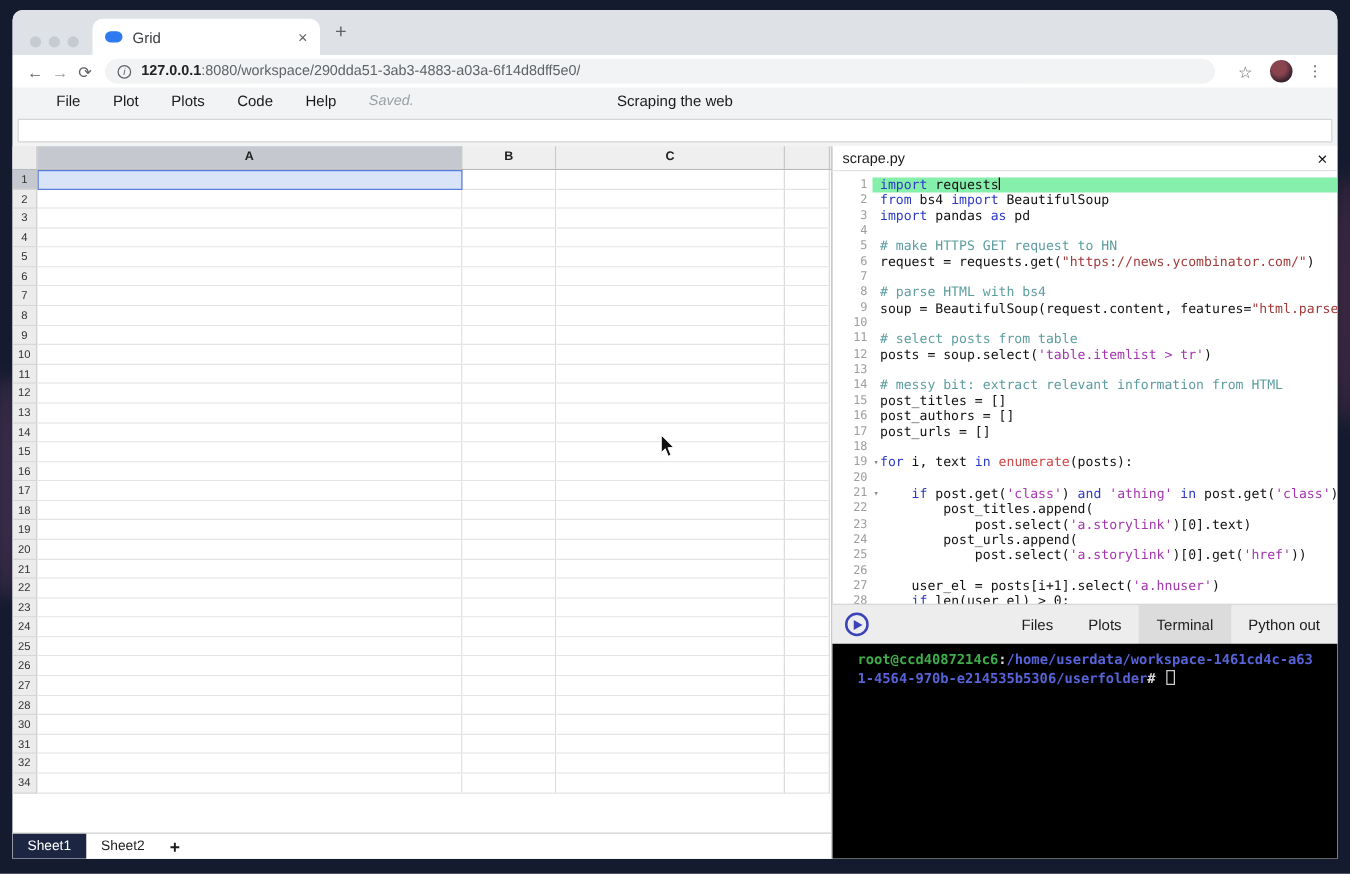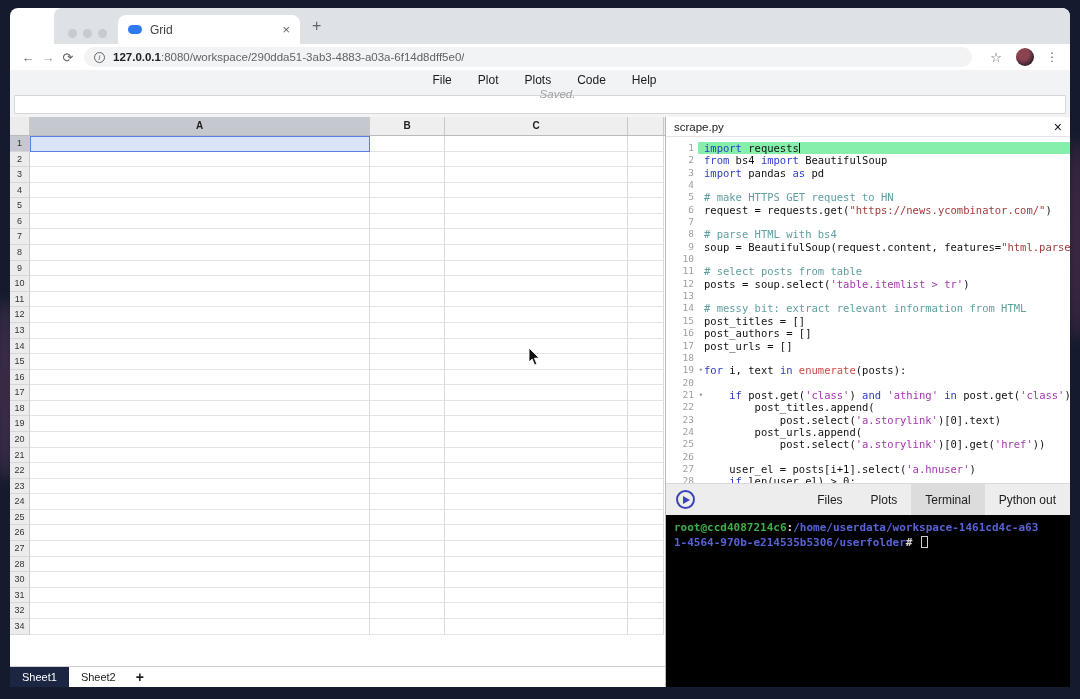--- a/index.html
+++ b/index.html
@@ -7,21 +7,21 @@
   body { font-family:"Liberation Sans", sans-serif; background:#151b2e; position:relative; overflow:hidden; }
 
   .blob { position:absolute; border-radius:50%; filter:blur(6px); opacity:.35; pointer-events:none; }
   .blob1 { left:-6px; top:300px; width:22px; height:180px; background:#7e4a78; }
   .blob2 { right:-6px; top:140px; width:18px; height:200px; background:#8a3f6d; }
 
   .window { position:absolute; left:10px; top:8px; width:1060px; height:679px; background:#fff;
             border-radius:8px 8px 0 0; overflow:hidden; }
 
   
-  .tabstrip { position:relative; height:36px; background:#dee1e6; border-radius:8px 8px 0 0;margin-left:44px; }
+  .tabstrip { position:relative; height:36px; background:#dee1e6; border-radius:8px 8px 0 0; }
   .traffic { position:absolute; left:14px; top:21px; display:flex; gap:6px; }
   .traffic span { width:9px; height:9px; border-radius:50%; background:#c6cad1; display:block; }
   .chrome-tab { position:absolute; left:64px; top:7px; width:182px; height:29px; background:#fff;
                 border-radius:8px 8px 0 0; display:flex; align-items:center; padding:0 10px; }
   .favicon { width:14px; height:9px; border-radius:5px; background:var(--favicon_blue,#2f7af0); margin-right:8px; flex:none; }
   .tab-title { font-size:12px; color:#3c4043; flex:1; }
   .tab-close { font-size:13px; color:#5f6368; cursor:default; }
   .newtab { position:absolute; left:258px; top:9px; font-size:16px; color:#5f6368; }
 
   
@@ -33,21 +33,21 @@
   .info-i { width:11px; height:11px; border:1px solid #5f6368; border-radius:50%; color:#5f6368;
             font-size:8px; line-height:9px; text-align:center; margin-right:8px; font-style:italic; flex:none; }
   .url { font-size:11.5px; color:#5f6368; white-space:nowrap; overflow:hidden; }
   .url b { color:#202124; font-weight:bold; }
   .star { color:#5f6368; font-size:13px; margin:0 8px; }
   .avatar { width:18px; height:18px; border-radius:50%; margin:0 6px; flex:none;
             background:radial-gradient(circle at 40% 35%, #8a4450 0 35%, #3a2330 70%, #241622 100%); }
   .dots { color:#5f6368; font-size:12px; margin:0 4px 0 6px; }
 
   
-  .menubar { height:22px; background:#f1f3f4; position:relative; display:flex; align-items:center; padding-left:35px;flex-direction:column; }
+  .menubar { height:22px; background:#f1f3f4; position:relative; display:flex; align-items:center; padding-left:35px; }
   .menu-item { font-size:12px; color:#1b1b1b; margin-right:26px; }
   .saved { font-size:11.5px; color:#9aa0a6; font-style:italic; }
   .doc-title { position:absolute; left:0; right:0; text-align:center; font-size:12px; color:#1b1b1b; pointer-events:none; }
 
   
   .formula-row { height:25px; background:#f1f3f4; padding:2px 4px 4px 4px; }
   .formula-input { width:100%; height:19px; border:1px solid #d6d6d6; background:#fff; border-radius:1px;
                    font-size:11px; padding:0 4px; outline:none; }
 
   
@@ -97,21 +97,21 @@
   .play-wrap { display:flex; align-items:center; padding:0 10px; }
   .play { width:19px; height:19px; border:2px solid var(--play_button,#3b43bb); border-radius:50%; position:relative; }
   .play::after { content:""; position:absolute; left:5px; top:3.5px; border-left:7px solid var(--play_button,#3b43bb);
                  border-top:4.5px solid transparent; border-bottom:4.5px solid transparent; }
   .spacer { flex:1; }
   .panel-tab { display:flex; align-items:center; padding:0 14px; font-size:12px; color:#1d1d1d; }
   .panel-tab.active { background:#dcdcdc; }
 
   .terminal { flex:1; background:#000; padding:5px 8px; font-family:"DejaVu Sans Mono", monospace;
               font-size:11px; font-weight:bold; color:#d8d8d8; }
-  .term-text { width:56ch; white-space:pre-wrap; word-break:break-all; line-height:15px; }
+  .term-text { width:56ch; white-space:pre-wrap; word-break:break-all; line-height:15px;margin-left:12px; }
   .t-user { color:var(--terminal_user,#3fae4a); }
   .t-path { color:var(--terminal_path,#5763d6); }
   .t-cursor { display:inline-block; width:7px; height:12px; border:1px solid #cfcfcf; vertical-align:-2px; margin-left:2px; }
 </style>
 </head>
 <body>
 
 <div class="blob blob1"></div>
 <div class="blob blob2"></div>
 
@@ -140,20 +140,21 @@
       <span class="url"><b>127.0.0.1</b><span>:8080/workspace/290dda51-3ab3-4883-a03a-6f14d8dff5e0/</span></span>
     </div>
     <span class="star">☆</span>
     <span class="avatar"></span>
     <span class="dots">⋮</span>
   </div>
 
   <div class="menubar">
     <span id="menu-items"><span class="menu-item">File</span><span class="menu-item">Plot</span><span class="menu-item">Plots</span><span class="menu-item">Code</span><span class="menu-item">Help</span></span>
     <span class="saved">Saved.</span>
+    <span class="doc-title">Scraping the web</span>
   </div>
 
   <div class="formula-row">
     <input class="formula-input" value="" style="">
   </div>
 
   <div class="content">
 
     <div class="grid-panel">
       <div class="col-headers" id="col-headers">

